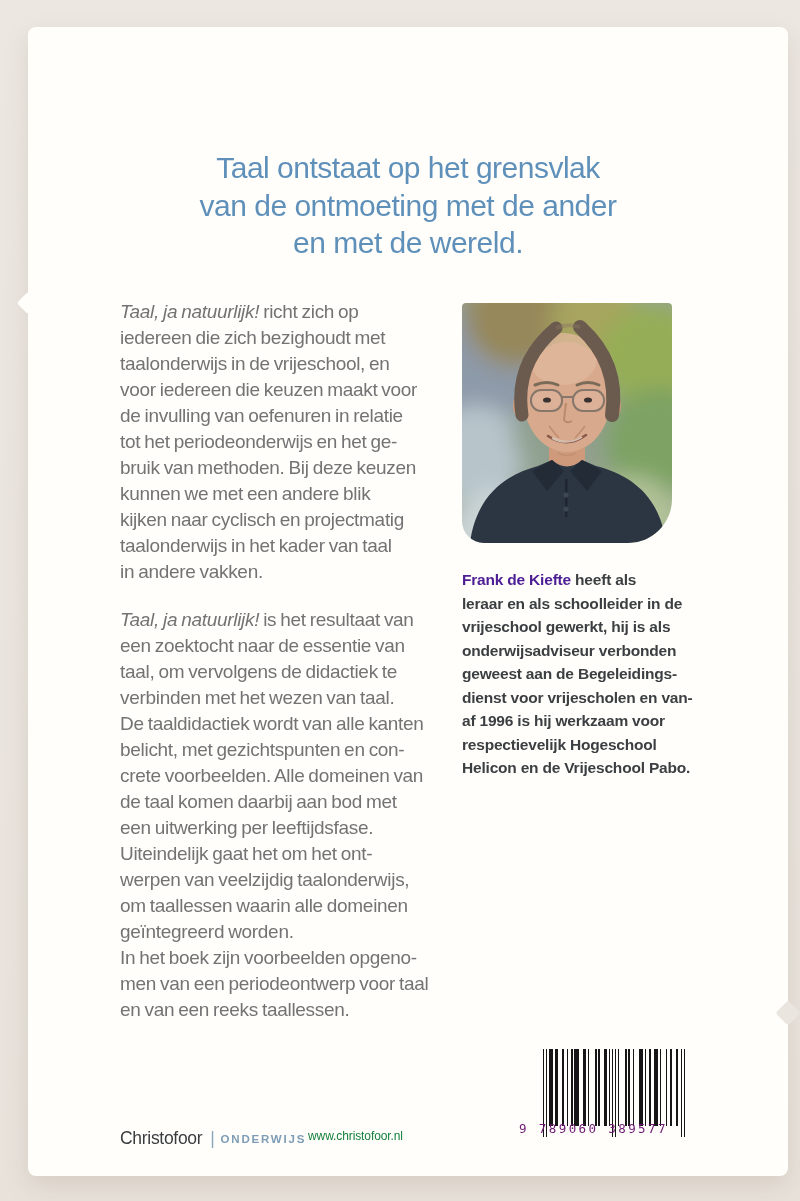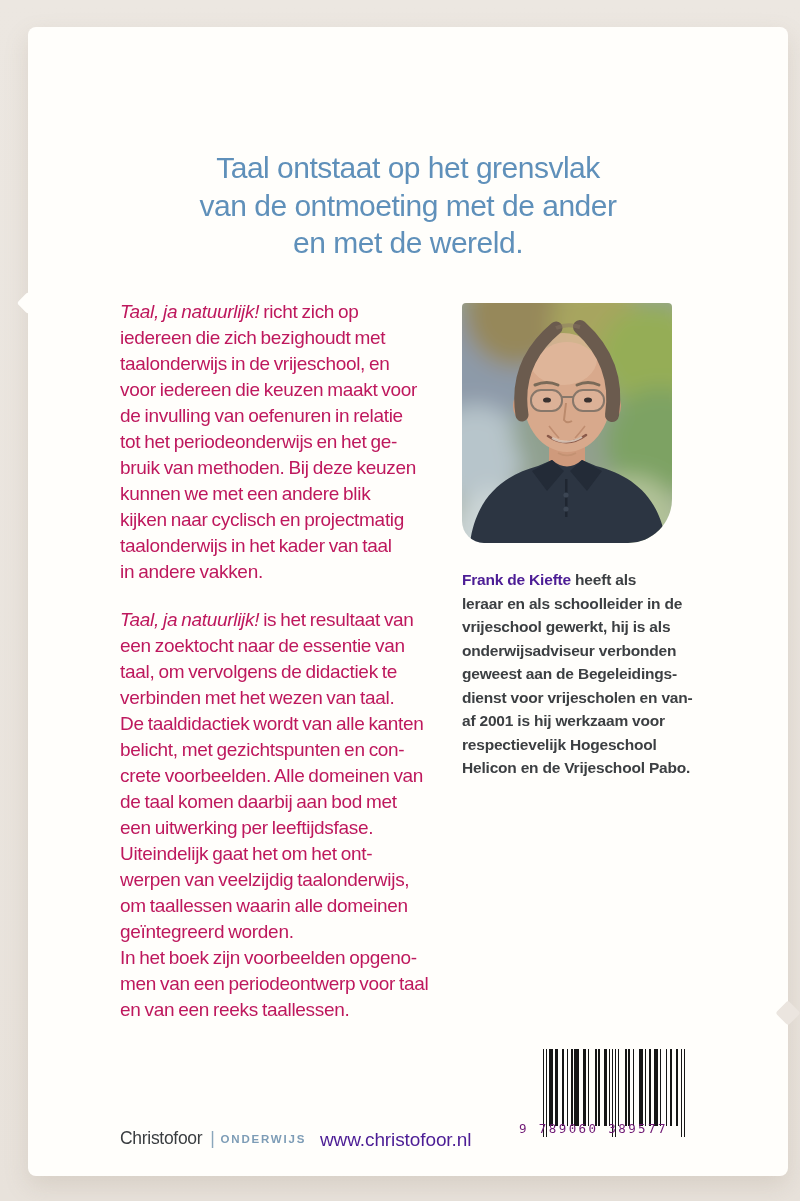--- a/index.html
+++ b/index.html
@@ -24,21 +24,21 @@
     transform:rotate(45deg);border-radius:3px;right:-9px;top:977px;
   }
   .headline{
     position:absolute;left:0;top:122px;width:100%;
     text-align:center;color:#5f90ba;
     font-size:30px;line-height:37.5px;letter-spacing:-0.5px;
     font-weight:400;white-space:pre-line;
   }
   .col-left{
     position:absolute;left:92px;top:272px;width:352px;
-    color:#be185d;font-size:19px;line-height:26px;
+    color:#737373;font-size:19px;line-height:26px;
     letter-spacing:-0.3px;word-spacing:-1px;
   }
   .para{white-space:normal;}
   .para .rest{white-space:pre-line;}
   .para + .para{margin-top:22px;}
   .para em{font-style:italic;}
   .col-right{
     position:absolute;left:434px;top:276px;width:240px;
   }
   .photo{
@@ -55,22 +55,22 @@
   .footer-brand{
     position:absolute;left:92px;top:1101px;white-space:nowrap;
     color:#3a3d40;font-size:17.5px;letter-spacing:-0.3px;
   }
   .footer-brand .divider{color:#8aa6bb;font-weight:300;margin:0 6px 0 8px;}
   .footer-brand .imprint{
     color:#7d9cb6;font-size:11.5px;font-weight:700;
     letter-spacing:1.8px;position:relative;top:-1px;
   }
   .footer-url{
-    position:absolute;left:292px;top:1102px;
-    color:#4c1d95;font-size:19px;letter-spacing:-0.1px;white-space:nowrap;
+    position:absolute;left:280px;top:1102px;
+    color:#15803d;font-size:12px;letter-spacing:-0.1px;white-space:nowrap;
   }
   .barcode{
     position:absolute;left:491px;top:1022px;width:180px;height:100px;
   }
   .barcode svg{position:absolute;left:24px;top:0;fill:#161616;}
   .barcode .digits{
     position:absolute;left:0;top:72px;width:176px;
     font-family:"DejaVu Sans Mono",monospace;
     font-size:12.5px;letter-spacing:2.4px;color:#701a75;white-space:nowrap;
   }
@@ -169,21 +169,21 @@
           <path d="M96,150 Q105,155 114,150" stroke="#bf8e6f" stroke-width="1.6" fill="none" opacity="0.8"></path>
         </g>
       </svg>
     </span>
     <div class="bio"><span class="author-name">Frank de Kiefte</span><span class="rest"> heeft als
 leraar en als schoolleider in de
 vrijeschool gewerkt, hij is als
 onderwijsadviseur verbonden
 geweest aan de Begeleidings-
 dienst voor vrijescholen en van-
-af 2001 is hij werkzaam voor
+af 1996 is hij werkzaam voor
 respectievelijk Hogeschool
 Helicon en de Vrijeschool Pabo.</span></div>
   </div>
 
   <div class="footer-brand"><span>Christofoor</span><span class="divider">|</span><span class="imprint">ONDERWIJS</span></div>
 
   <div class="footer-url">www.christofoor.nl</div>
 
   <div class="barcode">
     <svg width="142" height="88" viewBox="0 0 95 88" preserveAspectRatio="none" shape-rendering="crispEdges" xmlns="http://www.w3.org/2000/svg">

